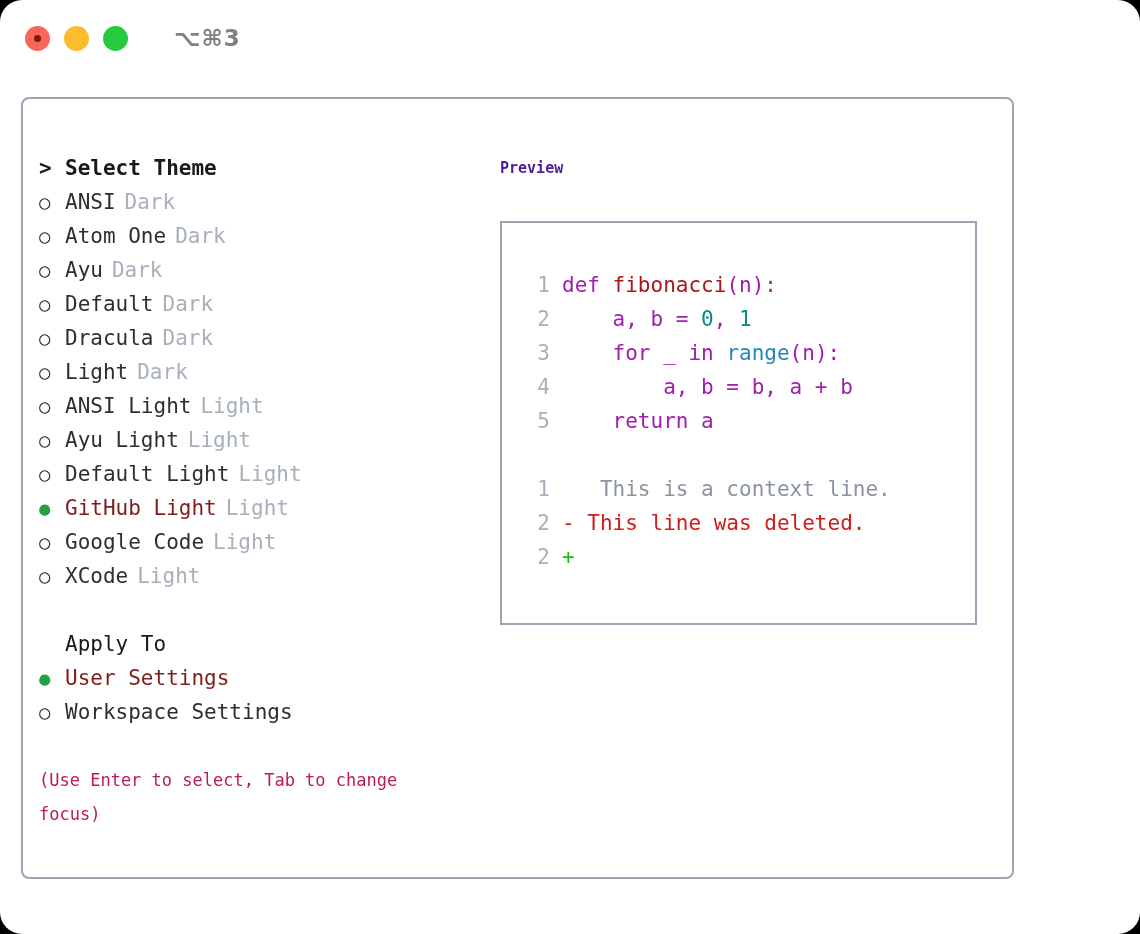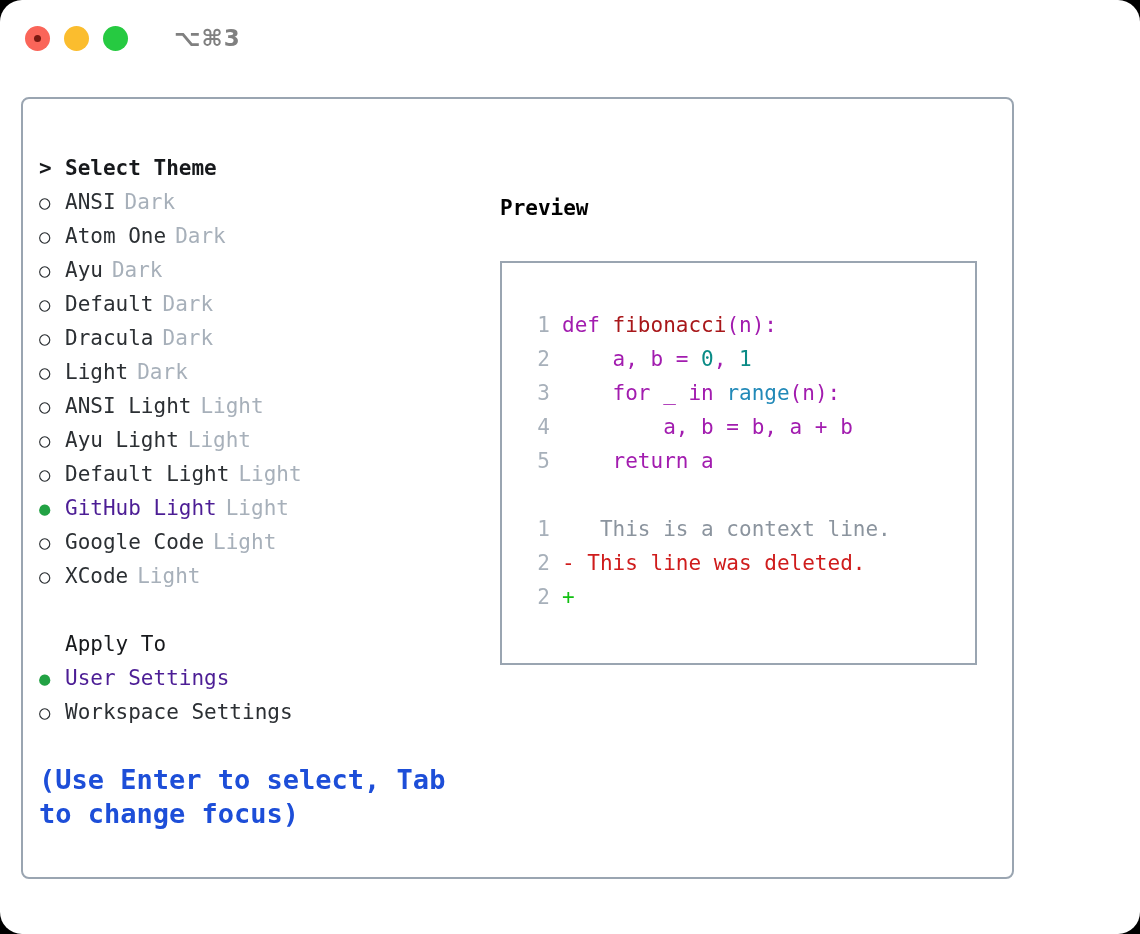--- a/index.html
+++ b/index.html
@@ -113,56 +113,54 @@
   .bullet {
     width: 26px;
     display: inline-block;
     font-size: 19px;
     color: #2b2f33;
     flex: 0 0 26px;
   }
   .bullet.sel { color: #22a244; }
 
   .theme-name  { color: #2b2f33; }
-  .theme-name.sel { color: #4c1d95; }
+  .theme-name.sel { color: #7f1d1d; }
   .theme-variant {
     color: #a7b0ba;
     margin-left: 9px;
   }
 
   .section-title {
     color: #17191c;
     margin-left: 26px;
   }
 
   .hint {
-    color: #1d4ed8;
-    font-size: 27px;
+    color: #be185d;
+    font-size: 17px;
     line-height: 34px;
     width: 410px;
     white-space: normal;
-    font-weight: bold;
   }
 
   .spacer-row { height: 34px; }
 
   
   .right-col {
     position: absolute;
     left: 477px;
     top: 52px;
     width: 500px;
   }
   .preview-label {
-    font-size: 21px;
+    font-size: 15px;
     font-weight: bold;
-    color: #000000;
+    color: #4c1d95;
     line-height: 34px;
     height: 34px;
-    margin-top: 40px;
   }
   .preview-box {
     margin-top: 36px;
     width: 477px;
     height: 404px;
     border: 2px solid #9aa5b1;
     box-sizing: border-box;
     background: #ffffff;
     padding: 45px 0 0 0;
   }

